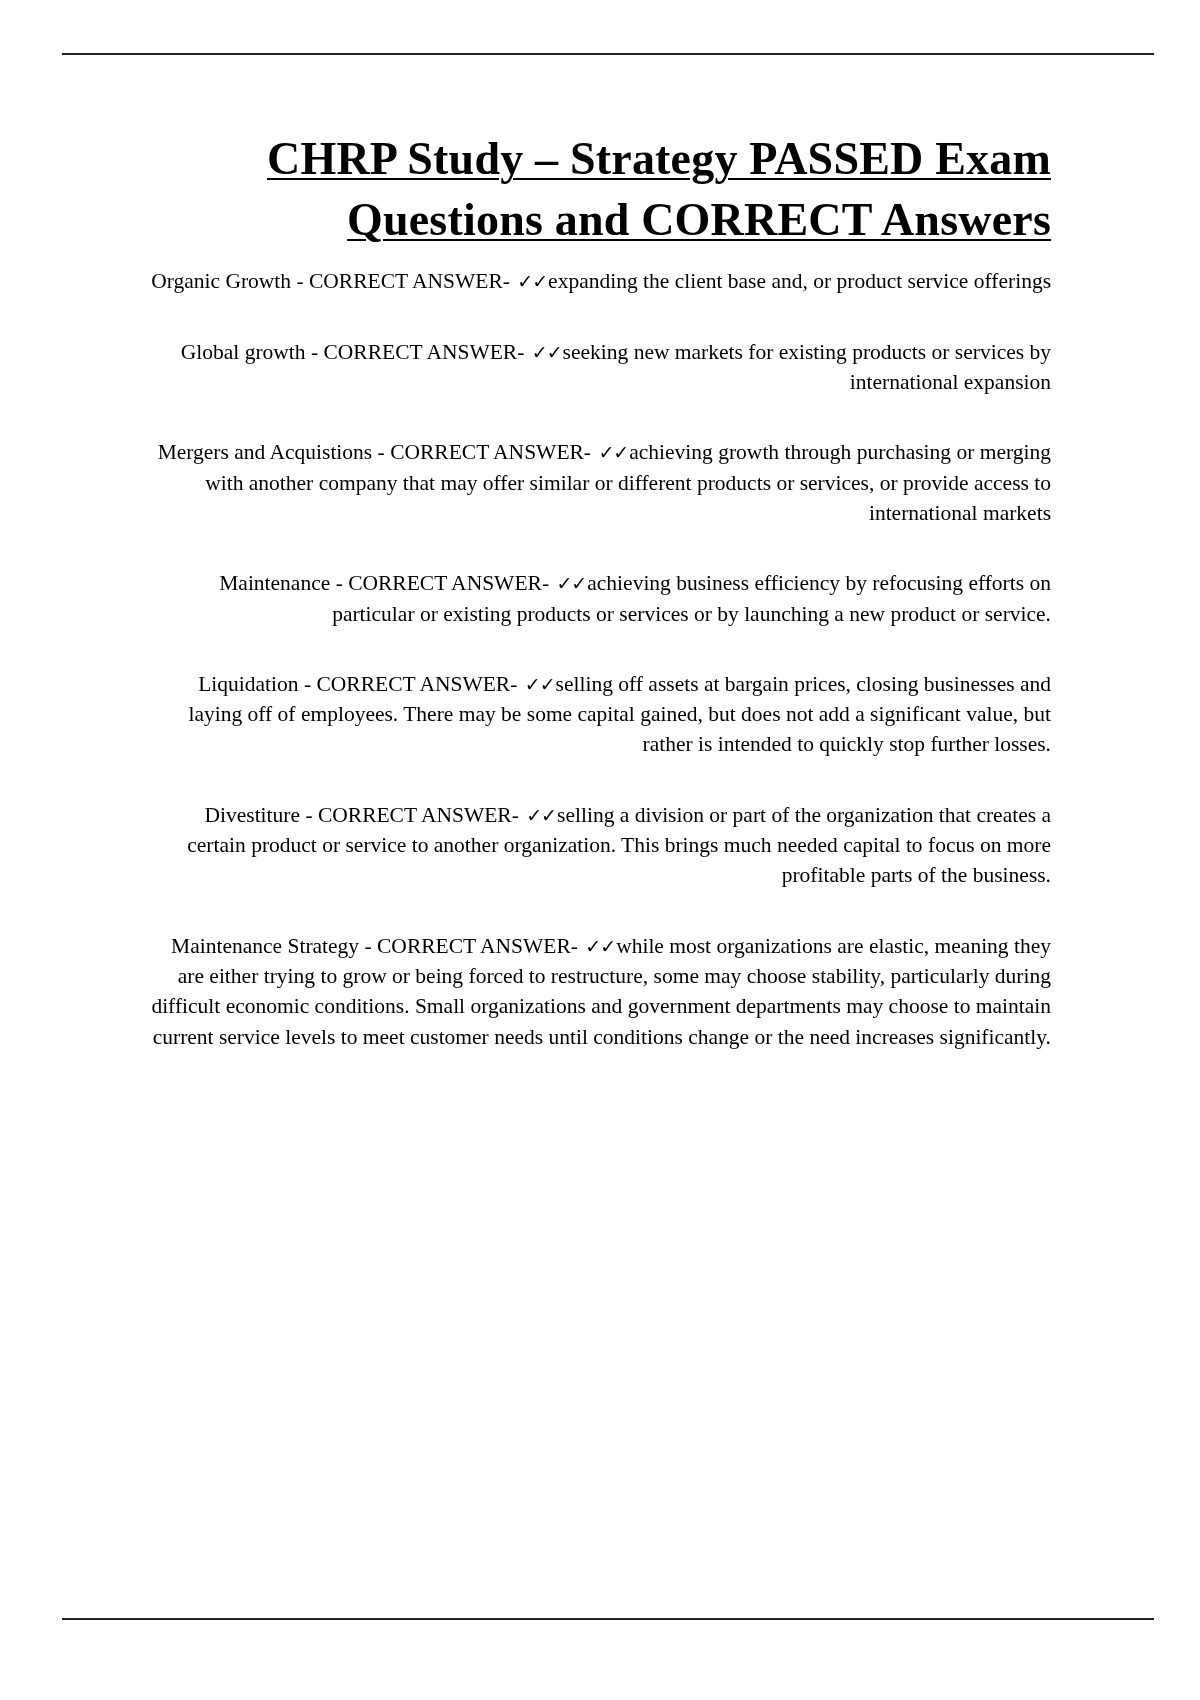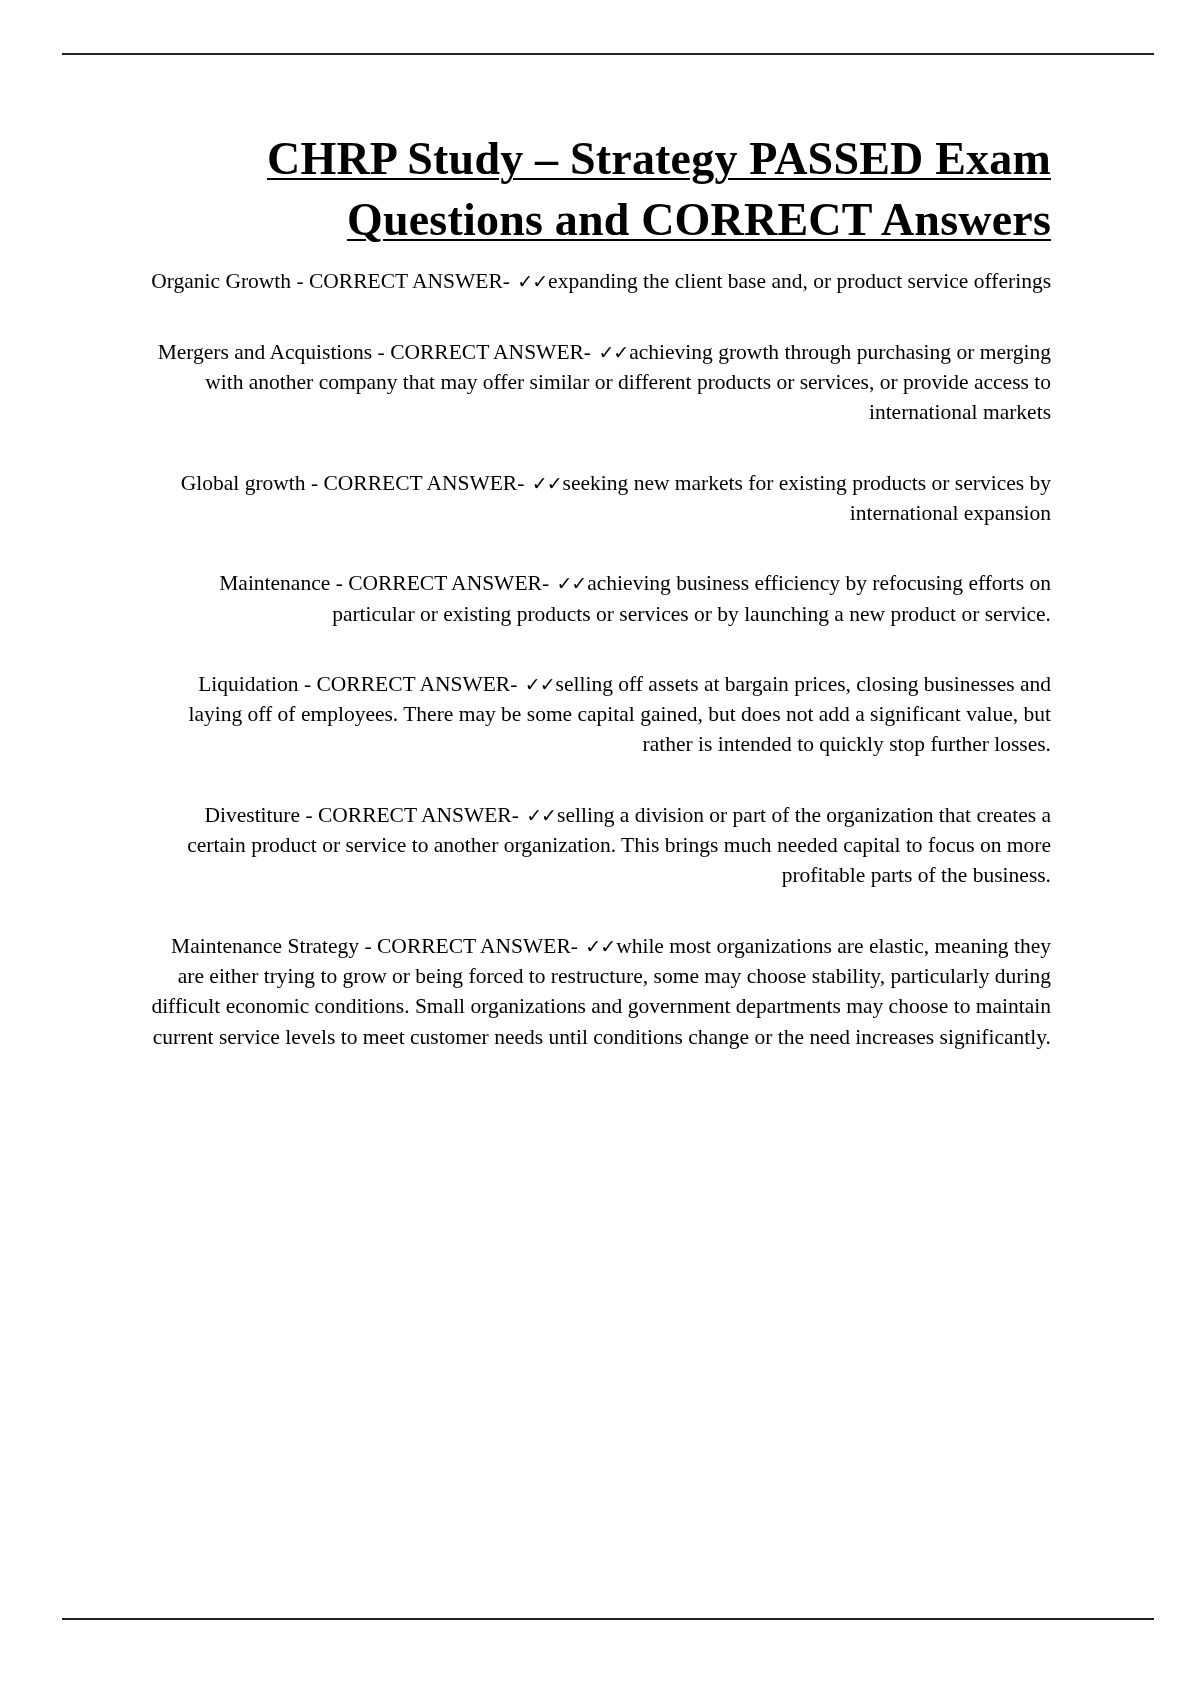--- a/index.html
+++ b/index.html
@@ -82,25 +82,25 @@
     <h1 class="doc-title">
       <span class="u-line">CHRP Study – Strategy PASSED Exam</span><br>
       <span class="u-line">Questions and CORRECT Answers</span>
     </h1>
 
     <p class="qa-block">
       <span class="term">Organic Growth</span><span class="sep"> - CORRECT ANSWER- </span><span class="checks">✓✓</span><span class="answer">expanding the client base and, or product service offerings</span>
     </p>
 
     <p class="qa-block">
-      <span class="term">Mergers and Acquistions</span><span class="sep"> - CORRECT ANSWER- </span><span class="checks">✓✓</span><span class="answer">achieving growth through purchasing or merging with another company that may offer similar or different products or services, or provide access to international markets</span>
+      <span class="term">Global growth</span><span class="sep"> - CORRECT ANSWER- </span><span class="checks">✓✓</span><span class="answer">seeking new markets for existing products or services by international expansion</span>
     </p>
 
     <p class="qa-block">
-      <span class="term">Global growth</span><span class="sep"> - CORRECT ANSWER- </span><span class="checks">✓✓</span><span class="answer">seeking new markets for existing products or services by international expansion</span>
+      <span class="term">Mergers and Acquistions</span><span class="sep"> - CORRECT ANSWER- </span><span class="checks">✓✓</span><span class="answer">achieving growth through purchasing or merging with another company that may offer similar or different products or services, or provide access to international markets</span>
     </p>
 
     <p class="qa-block">
       <span class="term">Maintenance</span><span class="sep"> - CORRECT ANSWER- </span><span class="checks">✓✓</span><span class="answer">achieving business efficiency by refocusing efforts on particular or existing products or services or by launching a new product or service.</span>
     </p>
 
     <p class="qa-block">
       <span class="term">Liquidation</span><span class="sep"> - CORRECT ANSWER- </span><span class="checks">✓✓</span><span class="answer">selling off assets at bargain prices, closing businesses and laying off of employees. There may be some capital gained, but does not add a significant value, but rather is intended to quickly stop further losses.</span>
     </p>
 

